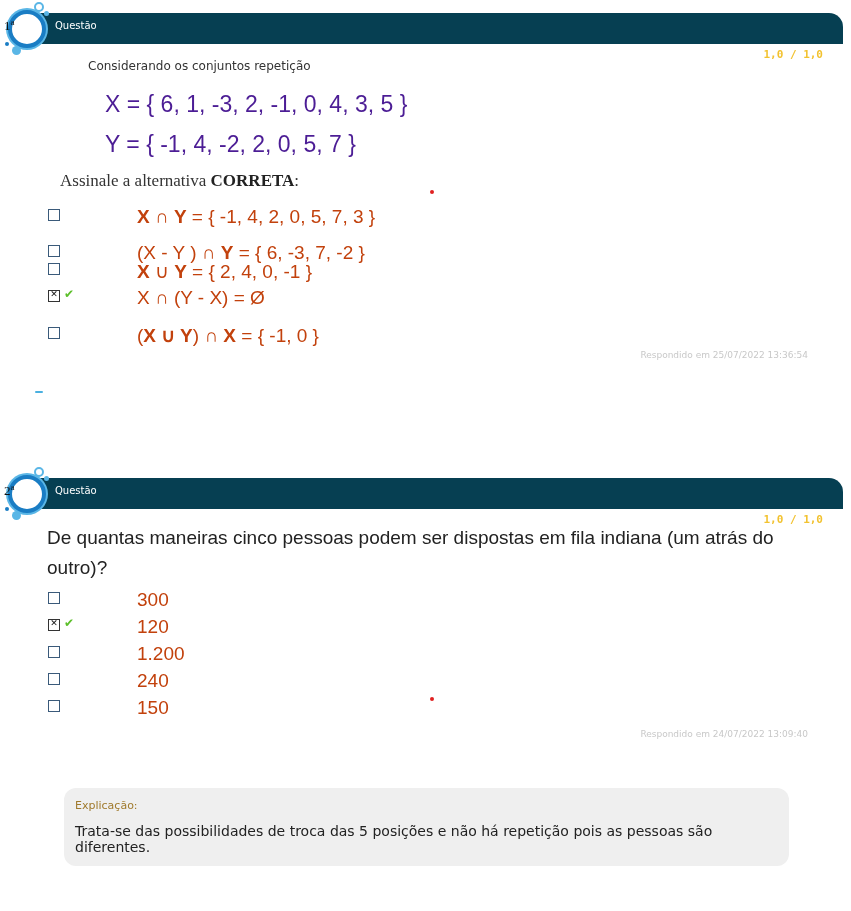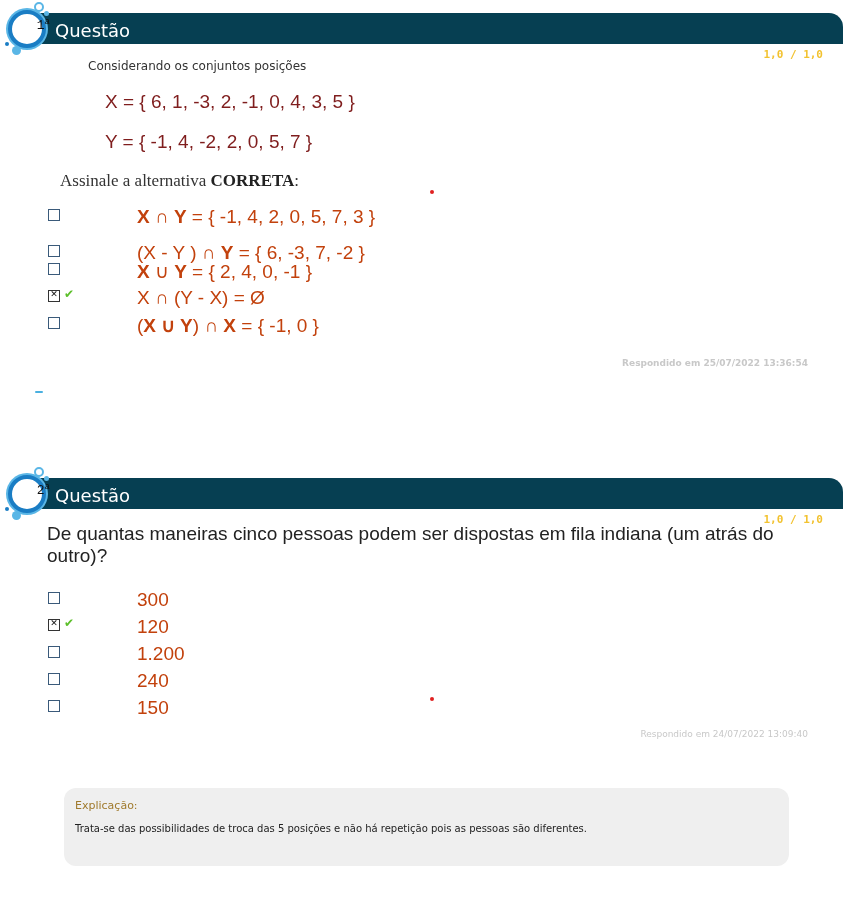--- a/index.html
+++ b/index.html
@@ -9,45 +9,45 @@
   .question { position: absolute; left: 0; width: 851px; }
   .q1 { top: 0; }
   .q2 { top: 465px; }
 
   .qheader {
     position: absolute; left: 30px; top: 13px; width: 813px; height: 31px;
     background: #063f52; border-top-right-radius: 14px;
   }
   .qheader .qlabel {
     position: absolute; left: 25px; top: 7px; color: #ffffff;
-    font-family: "DejaVu Sans", sans-serif; font-size: 18px;
+    font-family: "DejaVu Sans", sans-serif; font-size: 10px;
   }
   .qheader .score {
     position: absolute; right: 20px; top: 9px; color: #ffffff;
     font-family: "DejaVu Sans", sans-serif; font-size: 11px; margin-top: 26px;
   }
   .qheader .score .val { color: #f2c230; font-weight: bold; font-family: "DejaVu Sans Mono", monospace; }
 
   .badge { position: absolute; left: 4px; top: 4px; width: 46px; height: 46px; }
   .badge .ring {
     position: absolute; left: 4px; top: 6px; width: 38px; height: 38px; border-radius: 50%;
     background: #ffffff; border: 4px solid #1a7dc4; box-shadow: 0 0 0 2px #5ab6e6;
   }
   .badge .num {
-    position: absolute; left: 0; top: 6px; width: 100%; text-align: right;
-    font-family: Liberation Mono, monospace; font-size: 13px; color: #111;
+    position: absolute; left: 0; top: 6px; width: 100%; text-align: left;
+    font-family: Liberation Serif, serif; font-size: 13px; color: #111;
   }
   .badge .num sup { font-size: 9px; }
   .badge .dot1 { position: absolute; left: 30px; top: -2px; width: 10px; height: 10px; border-radius: 50%; border: 2px solid #5ab6e6; background:#fff; }
   .badge .dot2 { position: absolute; left: 40px; top: 7px; width: 5px; height: 5px; border-radius: 50%; background: #5ab6e6; }
   .badge .dot3 { position: absolute; left: 1px; top: 38px; width: 4px; height: 4px; border-radius: 50%; background: #1a7dc4; }
   .badge .dot4 { position: absolute; left: 8px; top: 42px; width: 9px; height: 9px; border-radius: 50%; background: #5ab6e6; }
 
   .intro { position: absolute; left: 88px; top: 59px; font-family: "DejaVu Sans", sans-serif; font-size: 12px; color: #333; }
-  .setline { position: absolute; left: 105px; font-size: 19px; color: #7f1d1d; }
+  .setline { position: absolute; left: 105px; font-size: 23px; color: #4c1d95; }
   .set-x { top: 91px; }
   .set-y { top: 131px; }
   .instruction { position: absolute; left: 60px; top: 171px; font-family: "Liberation Serif", serif; font-size: 17px; color: #333; text-align: center; }
   .instruction b { color: #222; }
 
   .options { position: absolute; left: 0; width: 851px; }
   .opt { position: absolute; left: 0; height: 24px; width: 600px; }
   .chk {
     position: absolute; left: 48px; top: 3px; width: 12px; height: 12px;
     border: 1.5px solid #3a5a7a; background: #fff;
@@ -55,33 +55,33 @@
   .chk.checked { border-color: #333; }
   .chk.checked::after {
     content: "✕"; position: absolute; left: 0; top: -2px; width: 100%; text-align: center;
     font-size: 9px; font-weight: bold; color: #111; font-family: "DejaVu Sans", sans-serif;
   }
   .tick { position: absolute; left: 64px; top: 0px; color: #5cbf2a; font-size: 12px; font-family: "DejaVu Sans", sans-serif; }
   .opt-text { position: absolute; left: 95px; top: 0px; font-size: 19px; color: #c2410c; white-space: nowrap; margin-left: 42px; }
 
   .answered { position: absolute; right: 43px; font-family: "DejaVu Sans", sans-serif; font-size: 9px; color: #c8c8c8; }
 
-  .q2-text { position: absolute; left: 47px; top: 58px; width: 760px; font-size: 19px; line-height: 22px; color: #222; }
+  .q2-text { position: absolute; left: 47px; top: 58px; width: 760px; font-size: 19px; line-height: 30px; color: #222; }
 
   .reddot { position: absolute; width: 4px; height: 4px; border-radius: 50%; background: #e02020; }
   .bluedash { position: absolute; left: 35px; top: 391px; width: 8px; height: 2px; background: #4ab0e0; border-radius: 1px; }
 
   .explain {
     position: absolute; left: 64px; top: 788px; width: 725px; height: 78px;
     background: #efefef; border-radius: 12px;
     font-family: "DejaVu Sans", sans-serif;
     padding-left: 32px;
   }
   .explain .title { position: absolute; left: 11px; top: 11px; font-size: 11px; color: #a07a2c; }
-  .explain .line1 { position: absolute; left: 11px; top: 35px; font-size: 10px; color: #222; }
+  .explain .line1 { position: absolute; left: 11px; top: 35px; font-size: 14px; color: #222; }
   .explain .line2 { position: absolute; left: 11px; top: 58px; font-size: 10px; color: #222; white-space: pre; }
 </style>
 </head>
 <body>
 
 <section class="question q1">
   <div class="qheader">
     <span class="qlabel">Questão</span>
     <span class="score">
       <span>Acerto:</span>
@@ -90,21 +90,21 @@
   </div>
   <div class="badge">
     <div class="dot1"></div>
       <div class="dot2"></div>
       <div class="dot3"></div>
       <div class="dot4"></div>
     <div class="ring"></div>
     <div class="num" style="top:13px;"><span>1</span><sup>a</sup></div>
   </div>
 
-  <div class="intro">Considerando os conjuntos posições</div>
+  <div class="intro">Considerando os conjuntos repetição</div>
   <div class="setline set-x">X = { 6, 1, -3, 2, -1, 0, 4, 3, 5 }</div>
   <div class="setline set-y">Y = { -1, 4, -2, 2, 0, 5, 7 }</div>
   <div class="instruction"><span>Assinale a alternativa </span><b>CORRETA</b><span>:</span></div>
 
   <div class="options">
     <div class="opt" style="top:206px;">
       <span class="chk"></span>
       <span class="opt-text"><b>X</b><span> ∩ </span><b>Y</b><span> = { -1, 4, 2, 0, 5, 7, 3 }</span></span>
     </div>
     <div class="opt" style="top:242px;text-align:center;">
@@ -113,27 +113,27 @@
     </div>
     <div class="opt" style="top:260px;">
       <span class="chk"></span>
       <span class="opt-text"><b>X</b><span> ∪ </span><b>Y</b><span> = { 2, 4, 0, -1 }</span></span>
     </div>
     <div class="opt" style="top:287px;">
       <span class="chk checked"></span>
       <span class="tick">✔</span>
       <span class="opt-text"><span>X ∩ (Y - X) = Ø</span></span>
     </div>
-    <div class="opt" style="top:314px;">
+    <div class="opt" style="top:324px;">
       <span class="chk"></span>
       <span class="opt-text"><span>(</span><b>X ∪ Y</b><span>) ∩ </span><b>X</b><span> = { -1, 0 }</span></span>
     </div>
   </div>
 
-  <div class="answered" style="top:358px;font-weight:bold;">Respondido em 25/07/2022 13:36:54</div>
+  <div class="answered" style="top:350px;">Respondido em 25/07/2022 13:36:54</div>
 </section>
 
 <div class="reddot" style="left:430px; top:190px;"></div>
 <div class="bluedash"></div>
 
 <section class="question q2">
   <div class="qheader">
     <span class="qlabel">Questão</span>
     <span class="score">
       <span>Acerto:</span>

